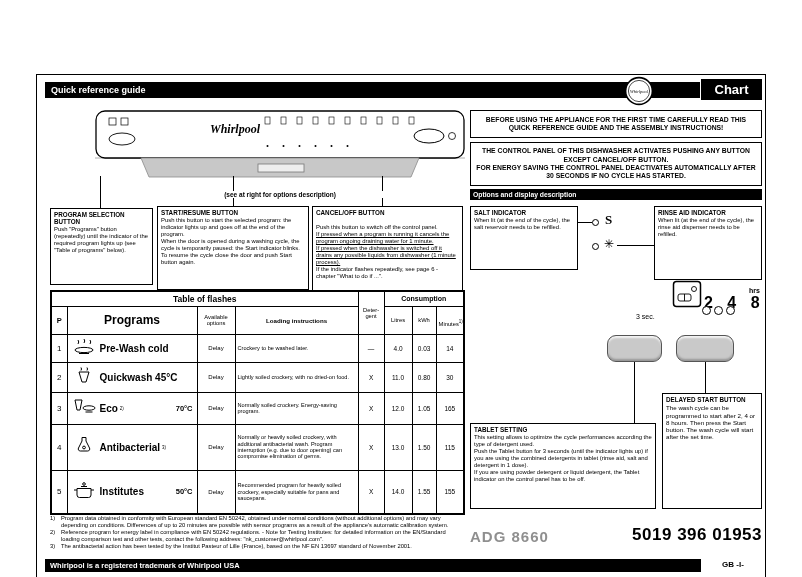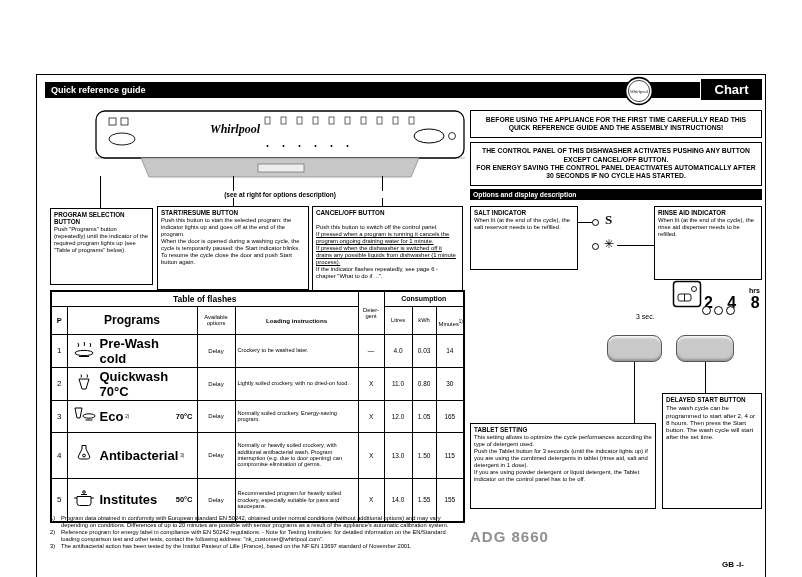--- a/index.html
+++ b/index.html
@@ -53,21 +53,21 @@
   .ptable { position:absolute; left:50px; top:260px; width:413px; border-collapse:collapse;
             table-layout:fixed; background:#fff; border:2px solid #000; z-index:2; }
   .ptable td { border:1px solid #000; padding:1px 2px; vertical-align:middle; overflow:hidden; }
   .titlecell { font-weight:bold; font-size:8.5px; text-align:center; }
   .conscell { font-weight:bold; font-size:7px; text-align:center; }
   .deterg { font-size:5.8px; text-align:center; white-space:pre-line; }
   .hcell { font-weight:bold; font-size:6.2px; text-align:center; white-space:pre-line; }
   .pnum { font-size:8px; text-align:center; }
   .progwrap { display:flex; align-items:center; gap:2px; }
   .picon { flex:0 0 28px; text-align:center; }
-  .pname { font-weight:bold; font-size:13px; }
+  .pname { font-weight:bold; font-size:10px; }
   .ptemp { font-weight:bold; font-size:7.5px; margin-left:auto; padding-right:2px; }
   .sup { font-size:4.5px; vertical-align:super; }
   .opt { font-size:6px; text-align:center; }
   .load { font-size:5.6px; line-height:1.15; }
   .det, .num { font-size:6.5px; text-align:center; }
 
   
   .fnotes { position:absolute; left:50px; top:485px; width:412px; z-index:2; }
   .fnrow { display:flex; font-size:5.8px; line-height:1.2; }
   .fnm { flex:0 0 11px; }
@@ -269,21 +269,21 @@
       <td>
             <div class="progwrap">
         <span class="picon">
           <svg width="24" height="18" viewBox="0 0 24 18">
                   <g fill="none" stroke="#000" stroke-width="1">
           <path d="M9 1.5 q1 1.5 0 3 M15 1.5 q1 1.5 0 3"></path>
           <path d="M7 6 L10 16 h4 L17 6 Z"></path>
                   </g>
                 </svg>
         </span>
-        <span class="pname">Quickwash 70°C</span>
+        <span class="pname">Quickwash 45°C</span>
               <sup class="sup"></sup>
         <span class="ptemp"></span>
       </div>
           </td>
       <td class="opt">Delay</td>
       <td class="load">Lightly soiled crockery, with no dried-on food.</td>
       <td class="det">X</td>
       <td class="num">11.0</td>
       <td class="num">0.80</td>
       <td class="num">30</td>
@@ -378,14 +378,18 @@
       <span class="fnm">2)</span>
       <span class="fnt">Reference program for energy label in compliance with EN 50242 regulations. - Note for Testing Institutes: for detailed information on the EN/Standard loading comparison test and other tests, contact the following address: "nk_customer@whirlpool.com".</span>
     </div>
     <div class="fnrow">
       <span class="fnm">3)</span>
       <span class="fnt">The antibacterial action has been tested by the Institut Pasteur of Lille (France), based on the NF EN 13697 standard of November 2001.</span>
     </div>
   </div>
 
   <div class="model">ADG 8660</div>
+  <div class="code">5019 396 01953</div>
+  <div class="bottombar">
+    <span>Whirlpool is a registered trademark of Whirlpool USA</span>
+  </div>
   <div class="pagenum">GB -I-</div>
 </div>
 
 </body></html>

